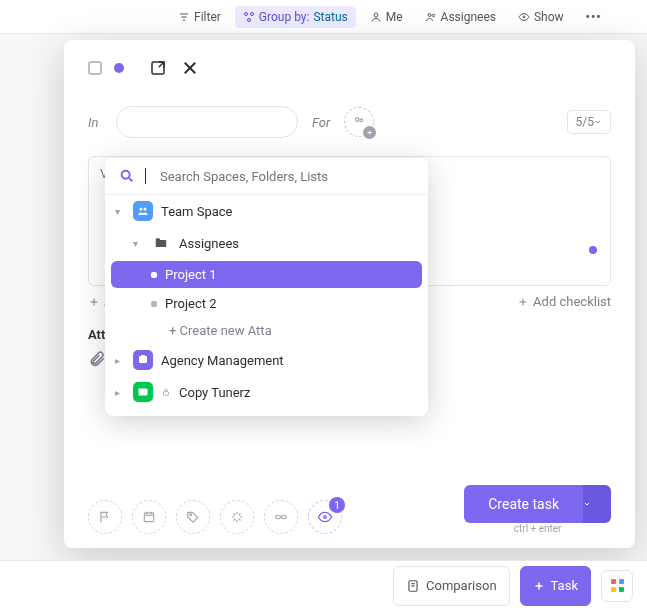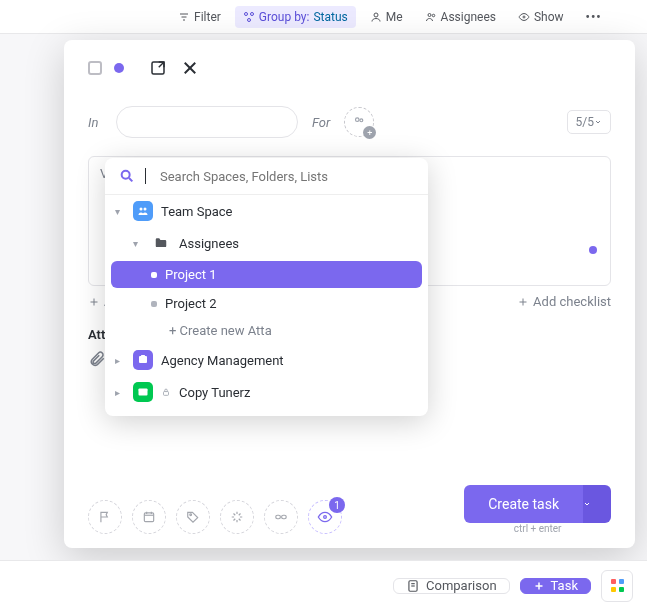--- a/index.html
+++ b/index.html
@@ -67,21 +67,21 @@
   .circ.watch { border-color:#c9c0ff; color:#7b68ee; }
   .circ.watch .badge { position:absolute; top:-4px; right:-4px; width:16px; height:16px; border-radius:50%; background:#7b68ee; color:#fff; font-size:10px; display:flex; align-items:center; justify-content:center; }
   .create-wrap { margin-left:auto; text-align:center;padding-left:42px; }
   .create-btn-group { display:flex; }
   .create-btn { background:#7b68ee; color:#fff; border:none; height:38px; padding: 0 24px; border-radius:6px 0 0 6px; font-size:14px; cursor:pointer; }
   .create-drop { background:#6a57e0; color:#fff; border:none; width:28px; height:38px; border-radius:0 6px 6px 0; font-size:10px; cursor:pointer; }
   .hint { font-size:10px; color:#9ea3ad; }
 
   
   .bottombar { position:absolute; left:0; right:0; bottom:0; height:50px; display:flex; align-items:center; justify-content:flex-end; gap:10px; padding:0 14px; border-top:1px solid #e8e8ea; background:#fff;}
-  .chip { display:inline-flex; align-items:center; gap:6px; height:16px; padding:0 12px; border-radius:6px; font-size:13px; border:1px solid #e4e4e8; background:#fff; color:#54575d; cursor:pointer; }
+  .chip { display:inline-flex; align-items:center; gap:6px; height:40px; padding:0 12px; border-radius:6px; font-size:13px; border:1px solid #e4e4e8; background:#fff; color:#54575d; cursor:pointer; }
   .chip.primary { background:#7b68ee; border-color:#7b68ee; color:#fff; }
   .apps { width:32px; height:32px; display:flex; align-items:center; justify-content:center; border:1px solid #e4e4e8; border-radius:6px; cursor:pointer;}
   .grid4 { display:grid; grid-template-columns:5px 5px; grid-template-rows:5px 5px; gap:3px;}
   .grid4 span:nth-child(1){background:#ff5e5e;border-radius:1px;} .grid4 span:nth-child(2){background:#4f9cf9;border-radius:1px;} .grid4 span:nth-child(3){background:#ffc800;border-radius:1px;} .grid4 span:nth-child(4){background:#00c851;border-radius:1px;}
 
   svg { display: block; }
 </style>
 </head>
 <body>
 

